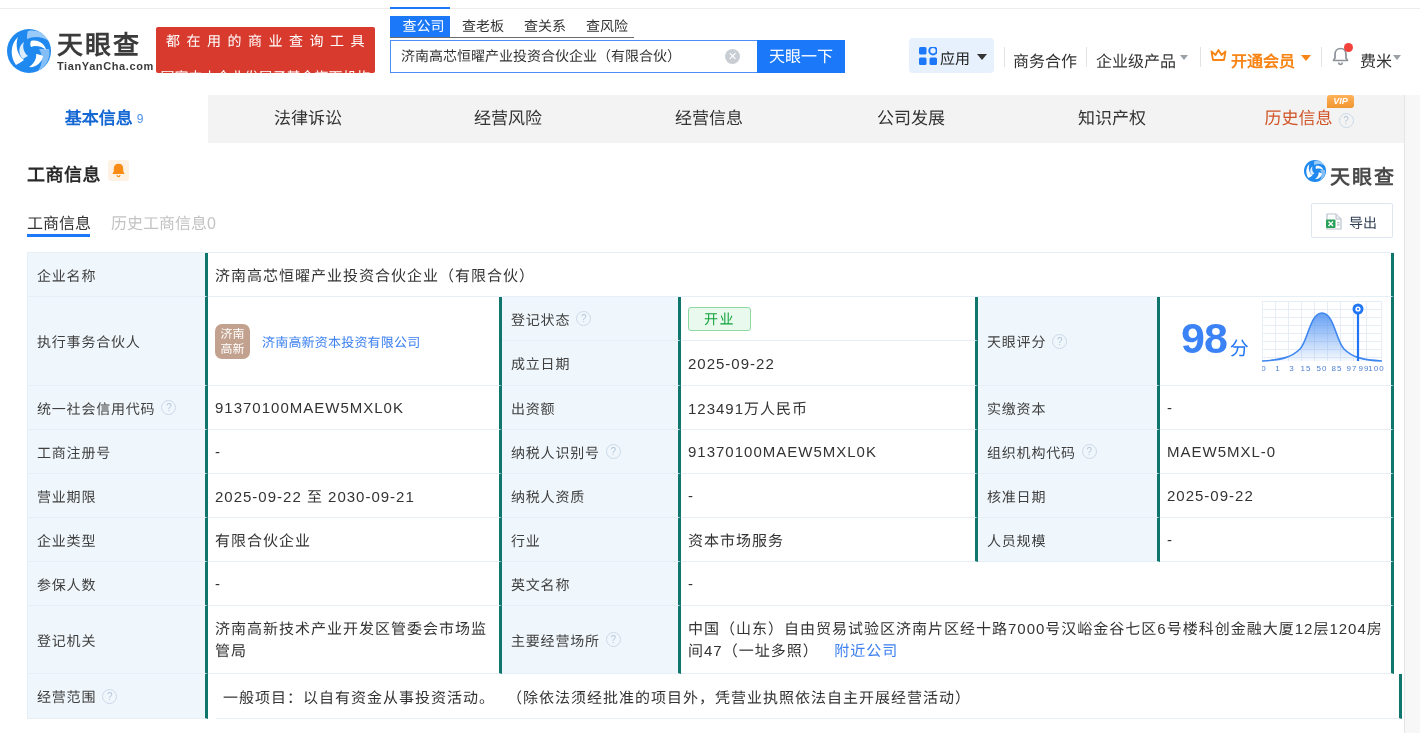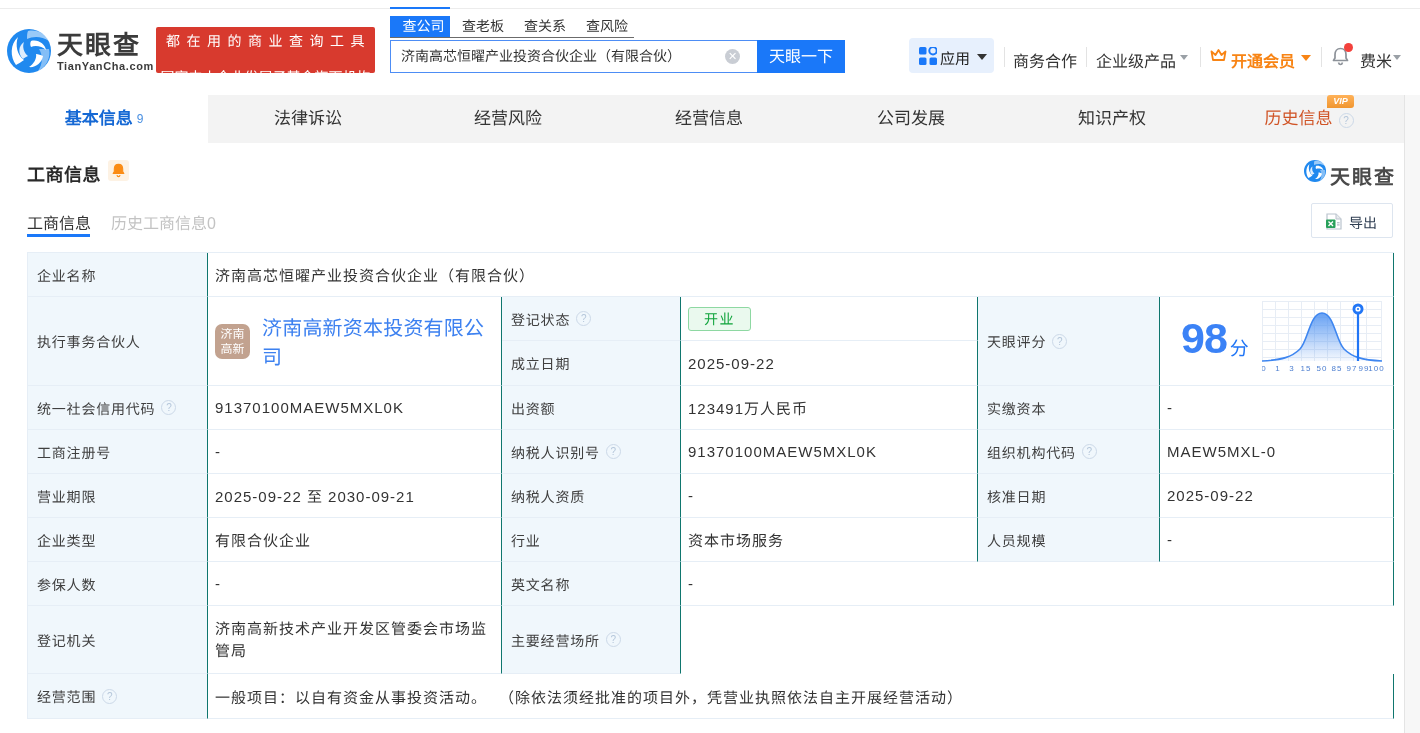--- a/index.html
+++ b/index.html
@@ -53,32 +53,32 @@
 
 #sub1 { left:27px; top:210px; font-size:16px; color:#333; }
 #sub2 { left:111px; top:210px; font-size:16px; color:#c3c3c3; }
 #subline { left:27px; top:234px; width:63px; height:3px; background:#1a78f9; }
 #export { left:1311px; top:203px; width:82px; height:35px; border:1px solid #dde5ef; border-radius:2px; background:#fff; }
 #export .t { position:absolute; left:37px; top:8px; font-size:14px; color:#2f3e52; }
 
 
 #tbl { left:27px; top:252px; width:1367px; background:#fff; border-top:1px solid #e6eef6; border-left:1px solid #e6eef6; font-size:15px; letter-spacing:1px; color:#333; }
 .row { display:flex; }
-.c { border-right:1px solid #0f766e; border-bottom:1px solid #e6eef6; display:flex; align-items:center; flex-shrink:0; }
+.c { border-right:3px solid #0f766e; border-bottom:1px solid #e6eef6; display:flex; align-items:center; flex-shrink:0; }
 .lb { background:#f0f7fc; padding-left:9px; color:#404040; font-size:14px; letter-spacing:0.8px; }
 .vl { padding-left:7px; background:#fff; }
 .w1 { width:180px; } .w2 { width:294px; } .w3 { width:179px; } .w4 { width:297px; } .w5 { width:182px; } .w6 { width:234px; }
 .wspan { width:1186px; } .wspan4 { width:713px; }
 .h44 { height:44px; }
 .qm { display:inline-block; width:15px; height:15px; border:1px solid #ccd9e8; border-radius:50%; color:#b4c6da; font-size:10px; letter-spacing:0; line-height:13px; text-align:center; margin-left:6px; flex:none; }
 a.lnk { color:#3d81f0; text-decoration:none; }
 
 
 #co-logo { width:35px; height:35px; border-radius:7px; background:#c2a28f; color:#fff; font-size:12px; letter-spacing:0; line-height:15px; text-align:center; padding-top:3px; margin-right:12px; flex:none; }
-#co-link { font-size:20px; letter-spacing:0.2px; }
+#co-link { font-size:13px; letter-spacing:0.2px; }
 .tag-open { display:inline-block; height:24px; line-height:22px; padding:0 15px; background:#eaf9ee; border:1px solid #8ed8a2; border-radius:3px; color:#10a43c; font-size:14px; letter-spacing:1.5px; }
 #score98 { font-size:43px; font-weight:bold; color:#3b82f6; letter-spacing:-1px; margin-top:-5px; }
 #scorefen { font-size:19px; color:#2176f6; margin:10px 0 0 3px; }
 </style>
 </head>
 <body>
 <div id="page">
   <div class="abs" id="topline"></div>
   <div class="abs" id="topblue"></div>
 
@@ -276,22 +276,25 @@
       <div class="c vl w2 h44">-</div>
       <div class="c lb w3 h44">英文名称</div>
       <div class="c vl wspan4 h44">-</div>
     </div>
     <div class="row" style="height:68px;">
       <div class="c lb w1" style="height:68px;">登记机关</div>
       <div class="c vl w2" style="height:68px;">
           <span style="display:block;line-height:22px;">济南高新技术产业开发区管委会市场监<br>管局</span>
         </div>
       <div class="c lb w3" style="height:68px;">主要经营场所<span class="qm">?</span></div>
-    </div>
-    <div class="row" style="height:45px;">
+      <div class="c vl wspan4" style="height:68px;">
+          <span style="display:block;line-height:22px;">中国（山东）自由贸易试验区济南片区经十路7000号汉峪金谷七区6号楼科创金融大厦12层1204房<br>间47（一址多照）&nbsp;&nbsp;&nbsp;<a class="lnk">附近公司</a></span>
+        </div>
+    </div>
+    <div class="row" style="height:45px;gap:8px;">
       <div class="c lb w1" style="height:45px;">经营范围<span class="qm">?</span></div>
       <div class="c vl wspan" style="height:45px;">一般项目：以自有资金从事投资活动。<span style="display:inline-block;width:12px;"></span>（除依法须经批准的项目外，凭营业执照依法自主开展经营活动）</div>
     </div>
   </div>
 
   <div class="abs" style="left:1404px; top:95px; width:1px; height:638px; background:#e4e4e4;"></div>
   <div class="abs" style="left:1405px; top:95px; width:15px; height:638px; background:#f7f7f7;"></div>
 </div>
 
 </body></html>

